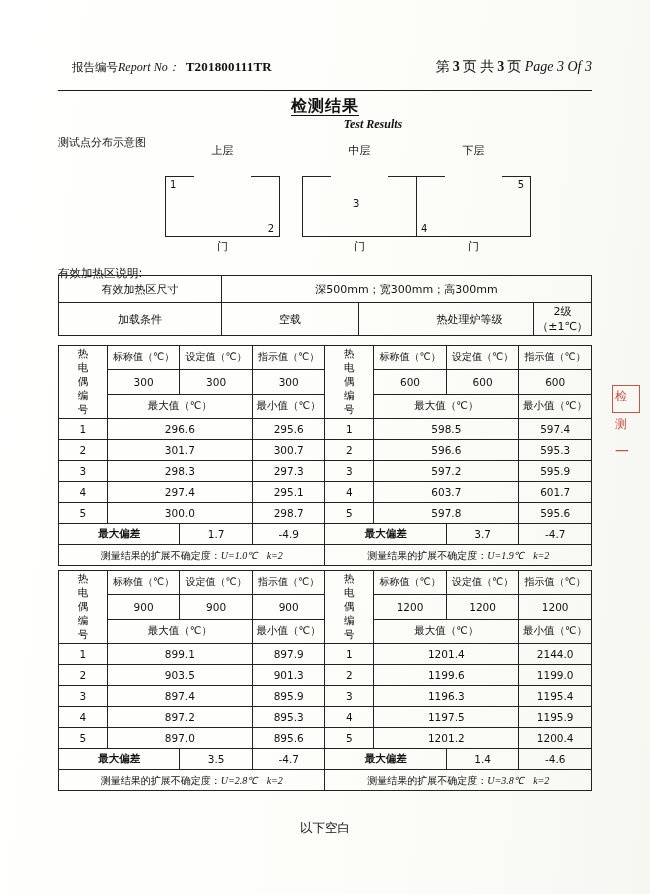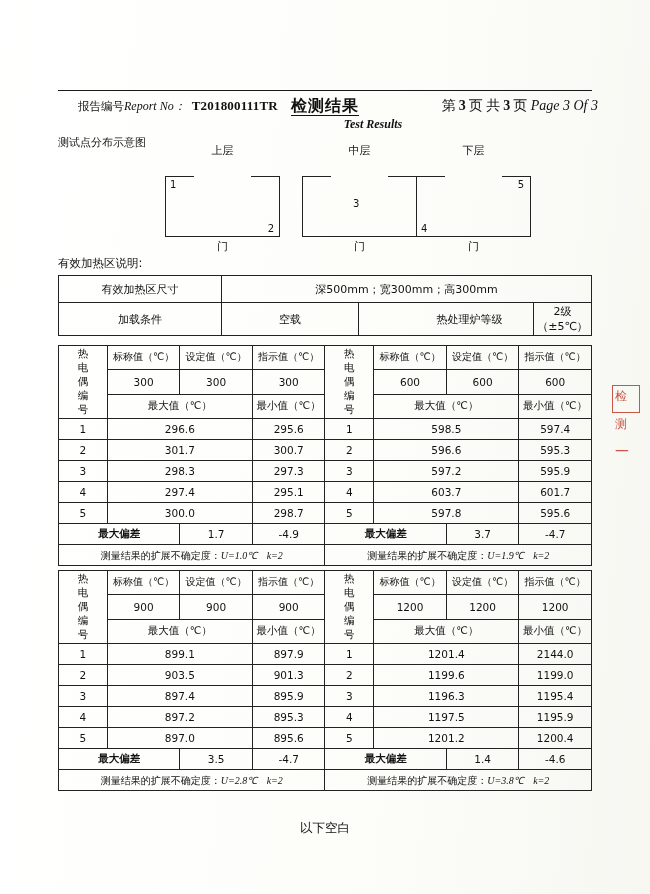--- a/index.html
+++ b/index.html
@@ -11,24 +11,23 @@
     position:relative;
     overflow:hidden;
   }
   .page{
     position:absolute;
     left:0;top:0;width:650px;height:894px;
     background:linear-gradient(95deg,#ffffff 0%,#fdfdfa 55%,#f7f7f2 100%);
   }
   
   .hdr{
-    position:absolute;left:78px;top:58px;width:520px;
+    position:absolute;left:72px;top:58px;width:520px;
     display:flex;justify-content:space-between;align-items:flex-end;
     font-size:12.5px;
-    margin-top:39px;
   }
   .hdr .lbl-cn{font-family:"DejaVu Sans", sans-serif;font-size:11.5px;}
   .hdr .lbl-en{font-style:italic;font-family:"Liberation Serif",serif;font-size:12px;}
   .hdr .val{font-weight:bold;font-size:13px;letter-spacing:.2px;margin-left:6px;}
   .hdr-right{white-space:nowrap;font-size:14px;}
   .hdr-right .num{font-weight:bold;margin:0 3px;}
   .hdr-right .en{font-style:italic;}
   .rule{
     position:absolute;left:58px;top:90px;width:534px;height:0;
     border-top:1.6px solid #1a1a1a;
@@ -59,21 +58,21 @@
     background:transparent;
   }
   .bx .top-l{position:absolute;top:0;left:0;width:28px;border-top:1px solid #222;}
   .bx .top-r{position:absolute;top:0;right:0;width:28px;border-top:1px solid #222;}
   .bx .pt{position:absolute;font-size:10px;font-family:"DejaVu Sans",sans-serif;}
   .door{
     text-align:center;font-family:"DejaVu Sans",sans-serif;font-size:11px;margin-top:2px;
   }
   
   .hz-title{
-    position:absolute;left:58px;top:256px;
+    position:absolute;left:58px;top:266px;
     font-family:"DejaVu Sans",sans-serif;font-size:11.5px;
   }
   table{border-collapse:collapse;}
   .hz{
     position:absolute;left:58px;top:275px;width:534px;
     font-family:"DejaVu Sans",sans-serif;font-size:11px;
   }
   .hz td{border:1px solid #222;height:24px;text-align:center;vertical-align:middle;}
   
   .mt{
@@ -160,21 +159,21 @@
   <table class="hz">
     <tbody>
         <tr>
       <td style="width:160px;">有效加热区尺寸</td>
       <td colspan="3">深500mm；宽300mm；高300mm</td>
     </tr>
     <tr>
       <td style="width:160px;border-radius:12px;">加载条件</td>
       <td style="width:134px;">空载</td>
       <td style="width:125px;padding-left:48px;">热处理炉等级</td>
-      <td>2级（±5℃）</td>
+      <td>2级（±1℃）</td>
     </tr>
   </tbody>
     </table>
 
   <table class="mt" style="top:345px;">
     <tbody>
         <tr>
       <td class="idcol" rowspan="3">
         <div>热</div>
         <div>电</div>

